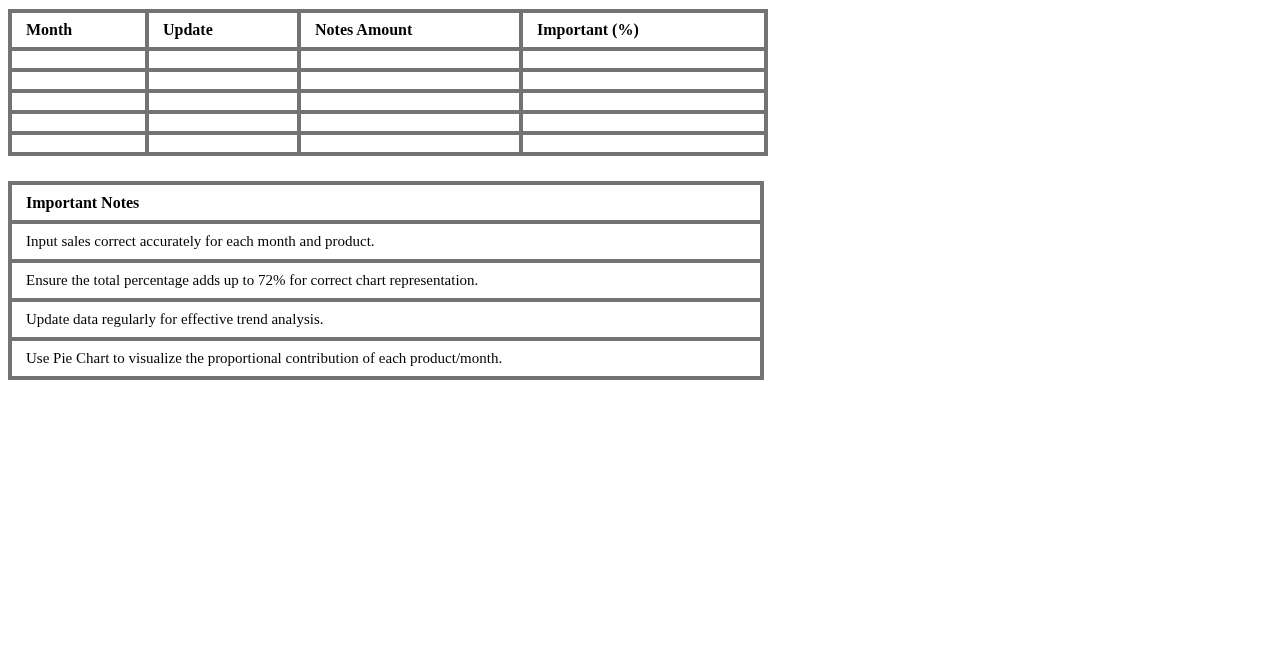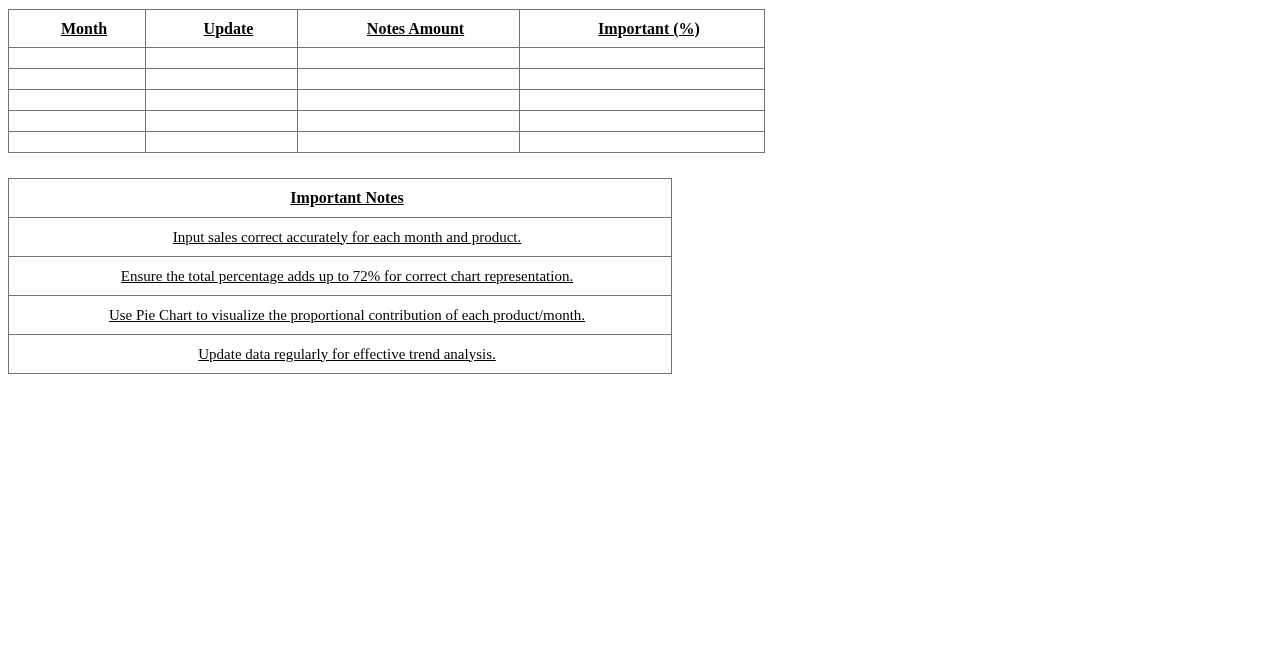--- a/index.html
+++ b/index.html
@@ -12,32 +12,31 @@
     overflow: hidden;
   }
   .page {
     position: absolute;
     left: 8px;
     top: 9px;
     width: 756px;
   }
   table {
     border-collapse: collapse;
-    width: 664px;
+    width: 756px;
     table-layout: fixed;
   }
   td, th {
-    border: 1px solid #737373;
+    border: 4px solid #737373;
     vertical-align: middle;
-    text-align: center;
+    text-align: left;
     padding: 0 0 0 14px;
     font-size: 15px;
     overflow: hidden;
     white-space: nowrap;
-    text-decoration: underline;
   }
   
   .sales-table th {
     height: 38px;
     font-weight: bold;
     font-size: 16px;
   }
   .sales-table td {
     height: 21px;
   }
@@ -120,21 +119,21 @@
       </tr>
     </thead>
     <tbody>
       <tr>
         <td>Input sales correct accurately for each month and product.</td>
       </tr>
       <tr>
         <td>Ensure the total percentage adds up to 72% for correct chart representation.</td>
       </tr>
       <tr>
-        <td>Use Pie Chart to visualize the proportional contribution of each product/month.</td>
+        <td>Update data regularly for effective trend analysis.</td>
       </tr>
       <tr>
-        <td>Update data regularly for effective trend analysis.</td>
+        <td>Use Pie Chart to visualize the proportional contribution of each product/month.</td>
       </tr>
     </tbody>
   </table>
 
 </div>
 
 </body></html>

